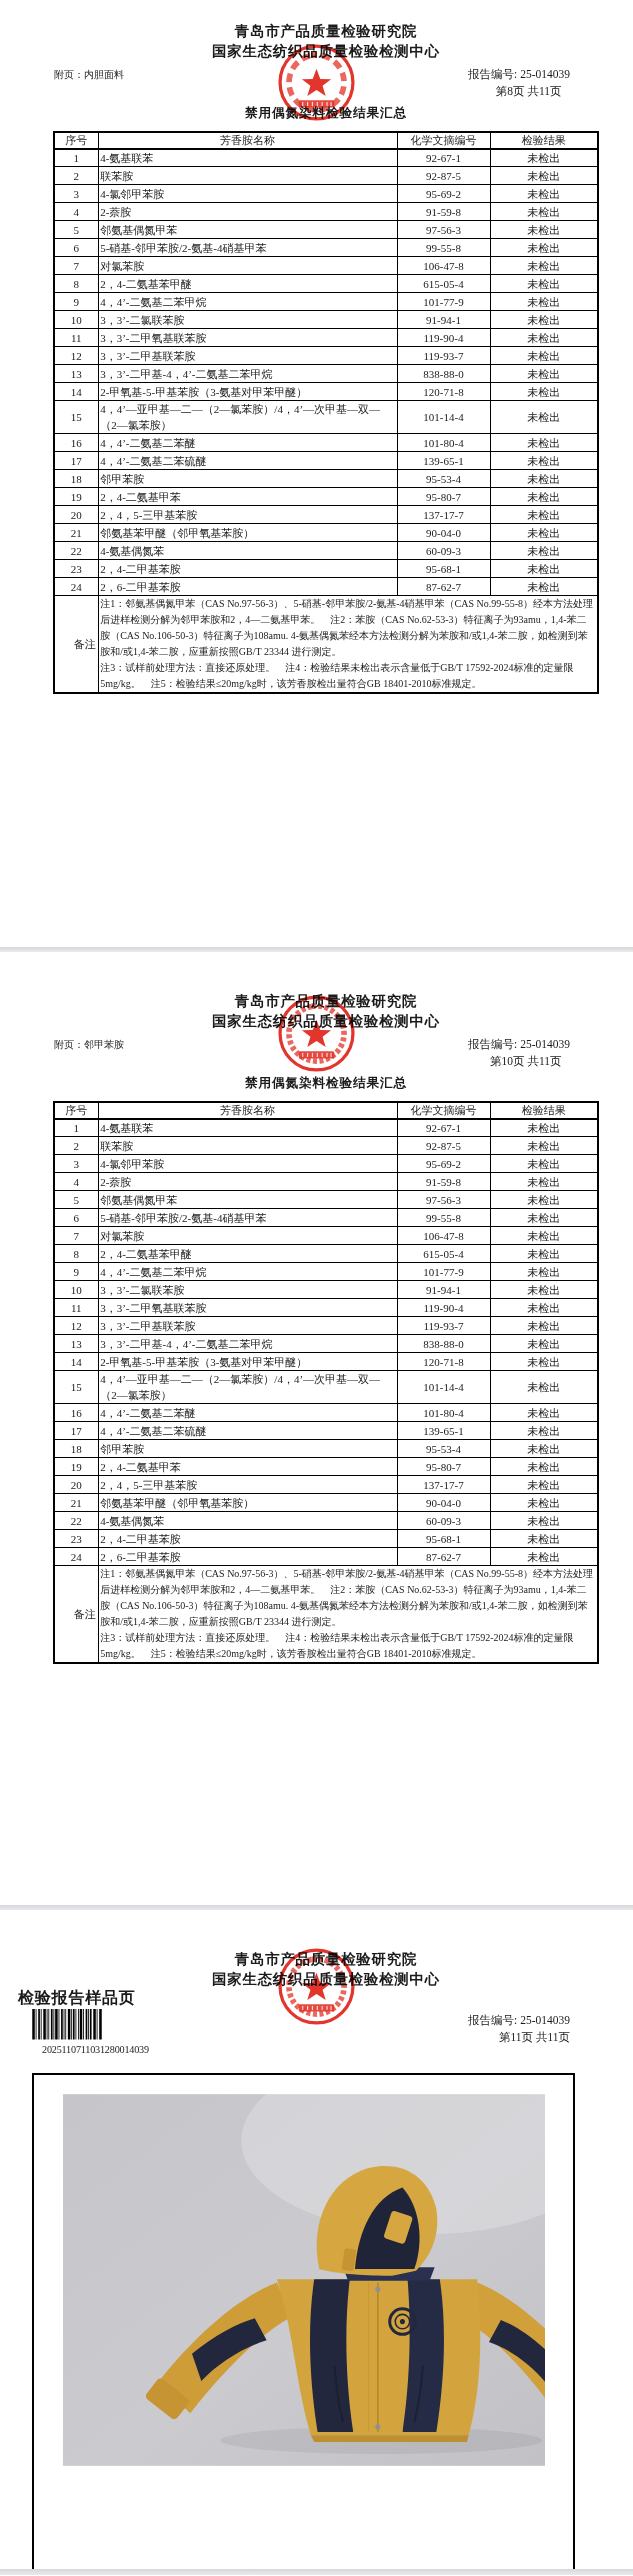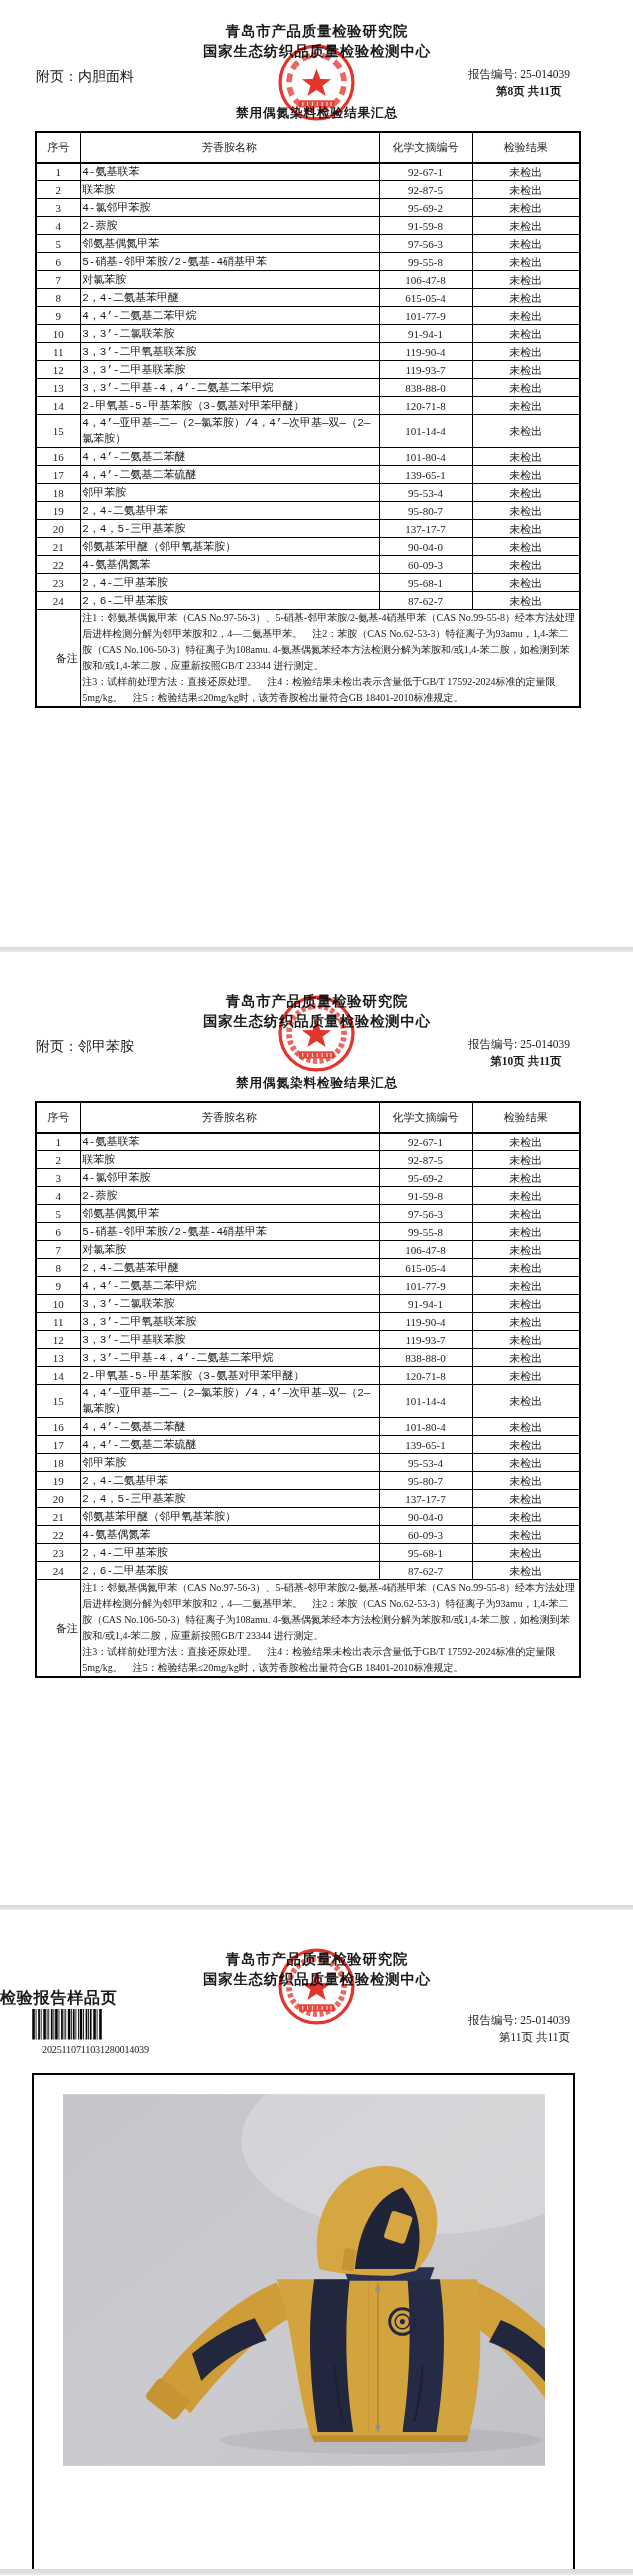--- a/index.html
+++ b/index.html
@@ -3,49 +3,49 @@
 <meta charset="utf-8">
 <style>
   * { margin:0; padding:0; box-sizing:border-box; }
   html,body { background:#ffffff; }
   body {
     width:634px;
     font-family:"Liberation Serif","DejaVu Serif",serif;
     color:#1b1b1b;
     -webkit-font-smoothing:antialiased;
   }
-  .sheet { position:relative; width:634px; background:#ffffff; overflow:hidden; }
+  .sheet { position:relative; width:634px; background:#ffffff; overflow:hidden;padding-left:18px; }
   .page-gap { width:634px; background:linear-gradient(#d6d7da,#e9eaec); }
 
   
   .org-line1 { text-align:center; font-size:14.4px; font-weight:bold; line-height:18.7px; letter-spacing:0.8px;}
   .org-line2 { text-align:center; font-size:14.4px; font-weight:bold; line-height:20.4px; letter-spacing:0.8px;}
   .page3-line3 { font-size:16px; font-weight:bold; line-height:18.7px; letter-spacing:0.8px;}
   .meta-row { position:relative; height:39px; margin-top:3.4px; }
-  .attach-label { position:absolute; left:36px; top:3.4px; font-size:14px; }
+  .attach-label { position:absolute; left:36px; top:3.4px; font-size:10px; }
   .report-no-block { position:absolute; right:64px; top:1.7px; text-align:right; font-size:11.5px; line-height:17px; }
-  .report-no-block .pageno { padding-right:8.5px;font-weight:bold; }
+  .report-no-block .pageno { padding-right:8.5px; }
   .table-title { text-align:center; font-size:12.7px; font-weight:bold; letter-spacing:0.8px; margin-top:1.7px; }
 
   
   .seal { position:absolute; width:81px; height:81px; left:276px; mix-blend-mode:multiply; opacity:.92; }
   .seal-p1 { top:42px; }
   .seal-p2 { top:41px; }
   .seal-p3 { top:36px; }
 
   
   table.result { border-collapse:collapse; margin:8.5px 0 0 35px; width:544px; table-layout:fixed;
                  border:2.1px solid #000; font-size:11px; }
   table.result col.c1{width:44px;} table.result col.c2{width:299px;}
   table.result col.c3{width:93px;} table.result col.c4{width:108px;}
   table.result th, table.result td { border:1.3px solid #000; }
-  table.result thead th { height:31px; font-weight:normal; text-align:center; border-bottom:2.1px solid #000; }
+  table.result thead th { height:17px; font-weight:normal; text-align:center; border-bottom:2.1px solid #000; }
   table.result td { height:18px; line-height:16px; padding:0 1.7px; }
   td.cell-no, td.cell-cas, td.cell-result { text-align:center; }
-  td.cell-name { text-align:left; padding-left:3.4px;font-family:Liberation Mono, monospace; }
+  td.cell-name { text-align:left; padding-left:3.4px; }
   td.remark-label { text-align:right; }
   td.remark-body { padding:1.7px 3.4px 5.1px 4.2px; line-height:18px; font-size:10px; }
   td.remark-body p { text-align:left; }
 
   
   .barcode-wrap { position:absolute; left:32px; top:99px; }
   .barcode-number { position:absolute; left:42px; top:134px; font-size:10.2px; letter-spacing:-0.2px; }
   .p3-report-block { position:absolute; right:64px; top:102px; text-align:right; font-size:11.5px; line-height:17px; }
   .photo-frame { position:absolute; left:32px; top:163px; width:543px; height:509px;
                  border:2.1px solid #000; background:#ffffff; }

